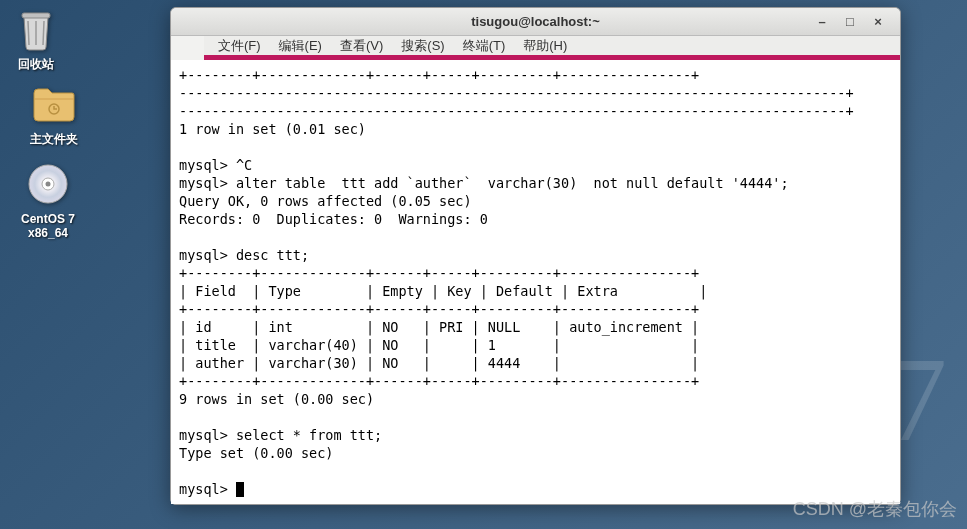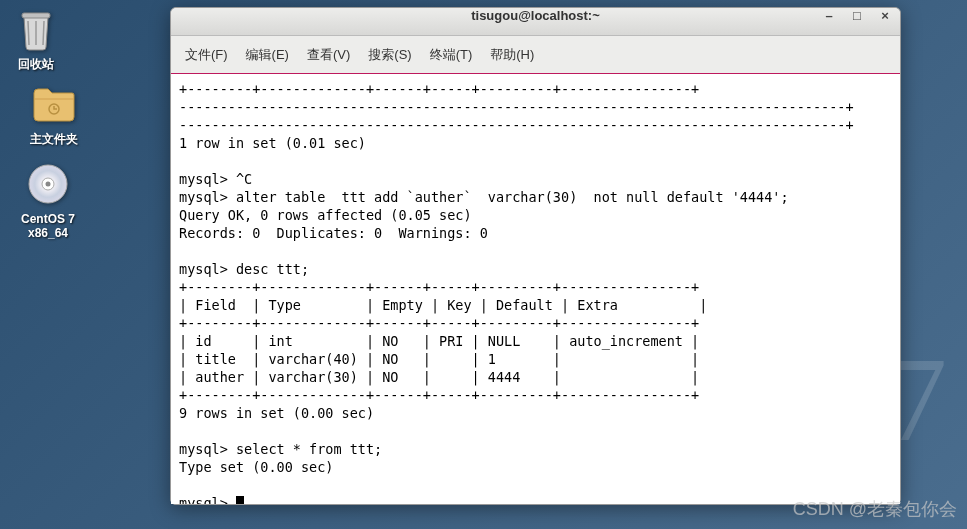--- a/index.html
+++ b/index.html
@@ -13,28 +13,28 @@
     .desktop-icon .label { color: #fff; font-size: 12px; text-shadow: 1px 1px 2px rgba(0,0,0,.8); line-height: 1.2; }
     .trash svg, .folder svg, .disc svg { filter: drop-shadow(1px 1px 2px rgba(0,0,0,.4)); }
     .terminal-window {
       position: absolute; left: 170px; top: 7px; width: 731px; height: 498px;
       background: #f2f2f0; border: 1px solid #999; border-radius: 6px;
       box-shadow: 0 4px 20px rgba(0,0,0,.4); display: flex; flex-direction: column;
     }
     .titlebar {
       height: 28px; background: linear-gradient(#ededeb, #d8d8d6);
       border-bottom: 1px solid #bbb; border-radius: 6px 6px 0 0;
-      display: flex; align-items: flex-start; padding: 0 8px; position: relative;
+      display: flex; align-items: center; padding: 0 15px; position: relative;
     }
     .titlebar-title { position: absolute; left: 50%; transform: translateX(-50%); font-size: 13px; color: #333; font-weight: bold; }
     .window-controls { margin-left: auto; display: flex; gap: 14px; }
     .win-btn { width: 14px; height: 14px; display: flex; align-items: center; justify-content: center; cursor: pointer; color: #444; font-size: 13px; font-weight: bold; }
     .menubar {
-      height: 38px; background: #ededeb; border-bottom: 1px solid #be185d;
-      display: flex; align-items: center; padding: 0 6px; gap: 2px;
+      height: 24px; background: #ededeb; border-bottom: 5px solid #be185d;
+      display: flex; align-items: center; padding: 0 6px; gap: 2px; margin-left: 33px;
     }
     .menu-item { padding: 3px 8px; font-size: 13px; color: #333; cursor: pointer; border-radius: 3px; }
     .terminal-body {
       flex: 1; background: #fff; padding: 6px 8px; overflow: hidden;
       font-family: "DejaVu Sans Mono", "Courier New", monospace;
       font-size: 13.5px; line-height: 18px; color: #000; white-space: pre;
     }
     .cursor { display: inline-block; width: 8px; height: 15px; background: #000; vertical-align: text-bottom; }
     .watermark {
       position: absolute; right: 10px; bottom: 8px; color: rgba(200,200,200,.7);

